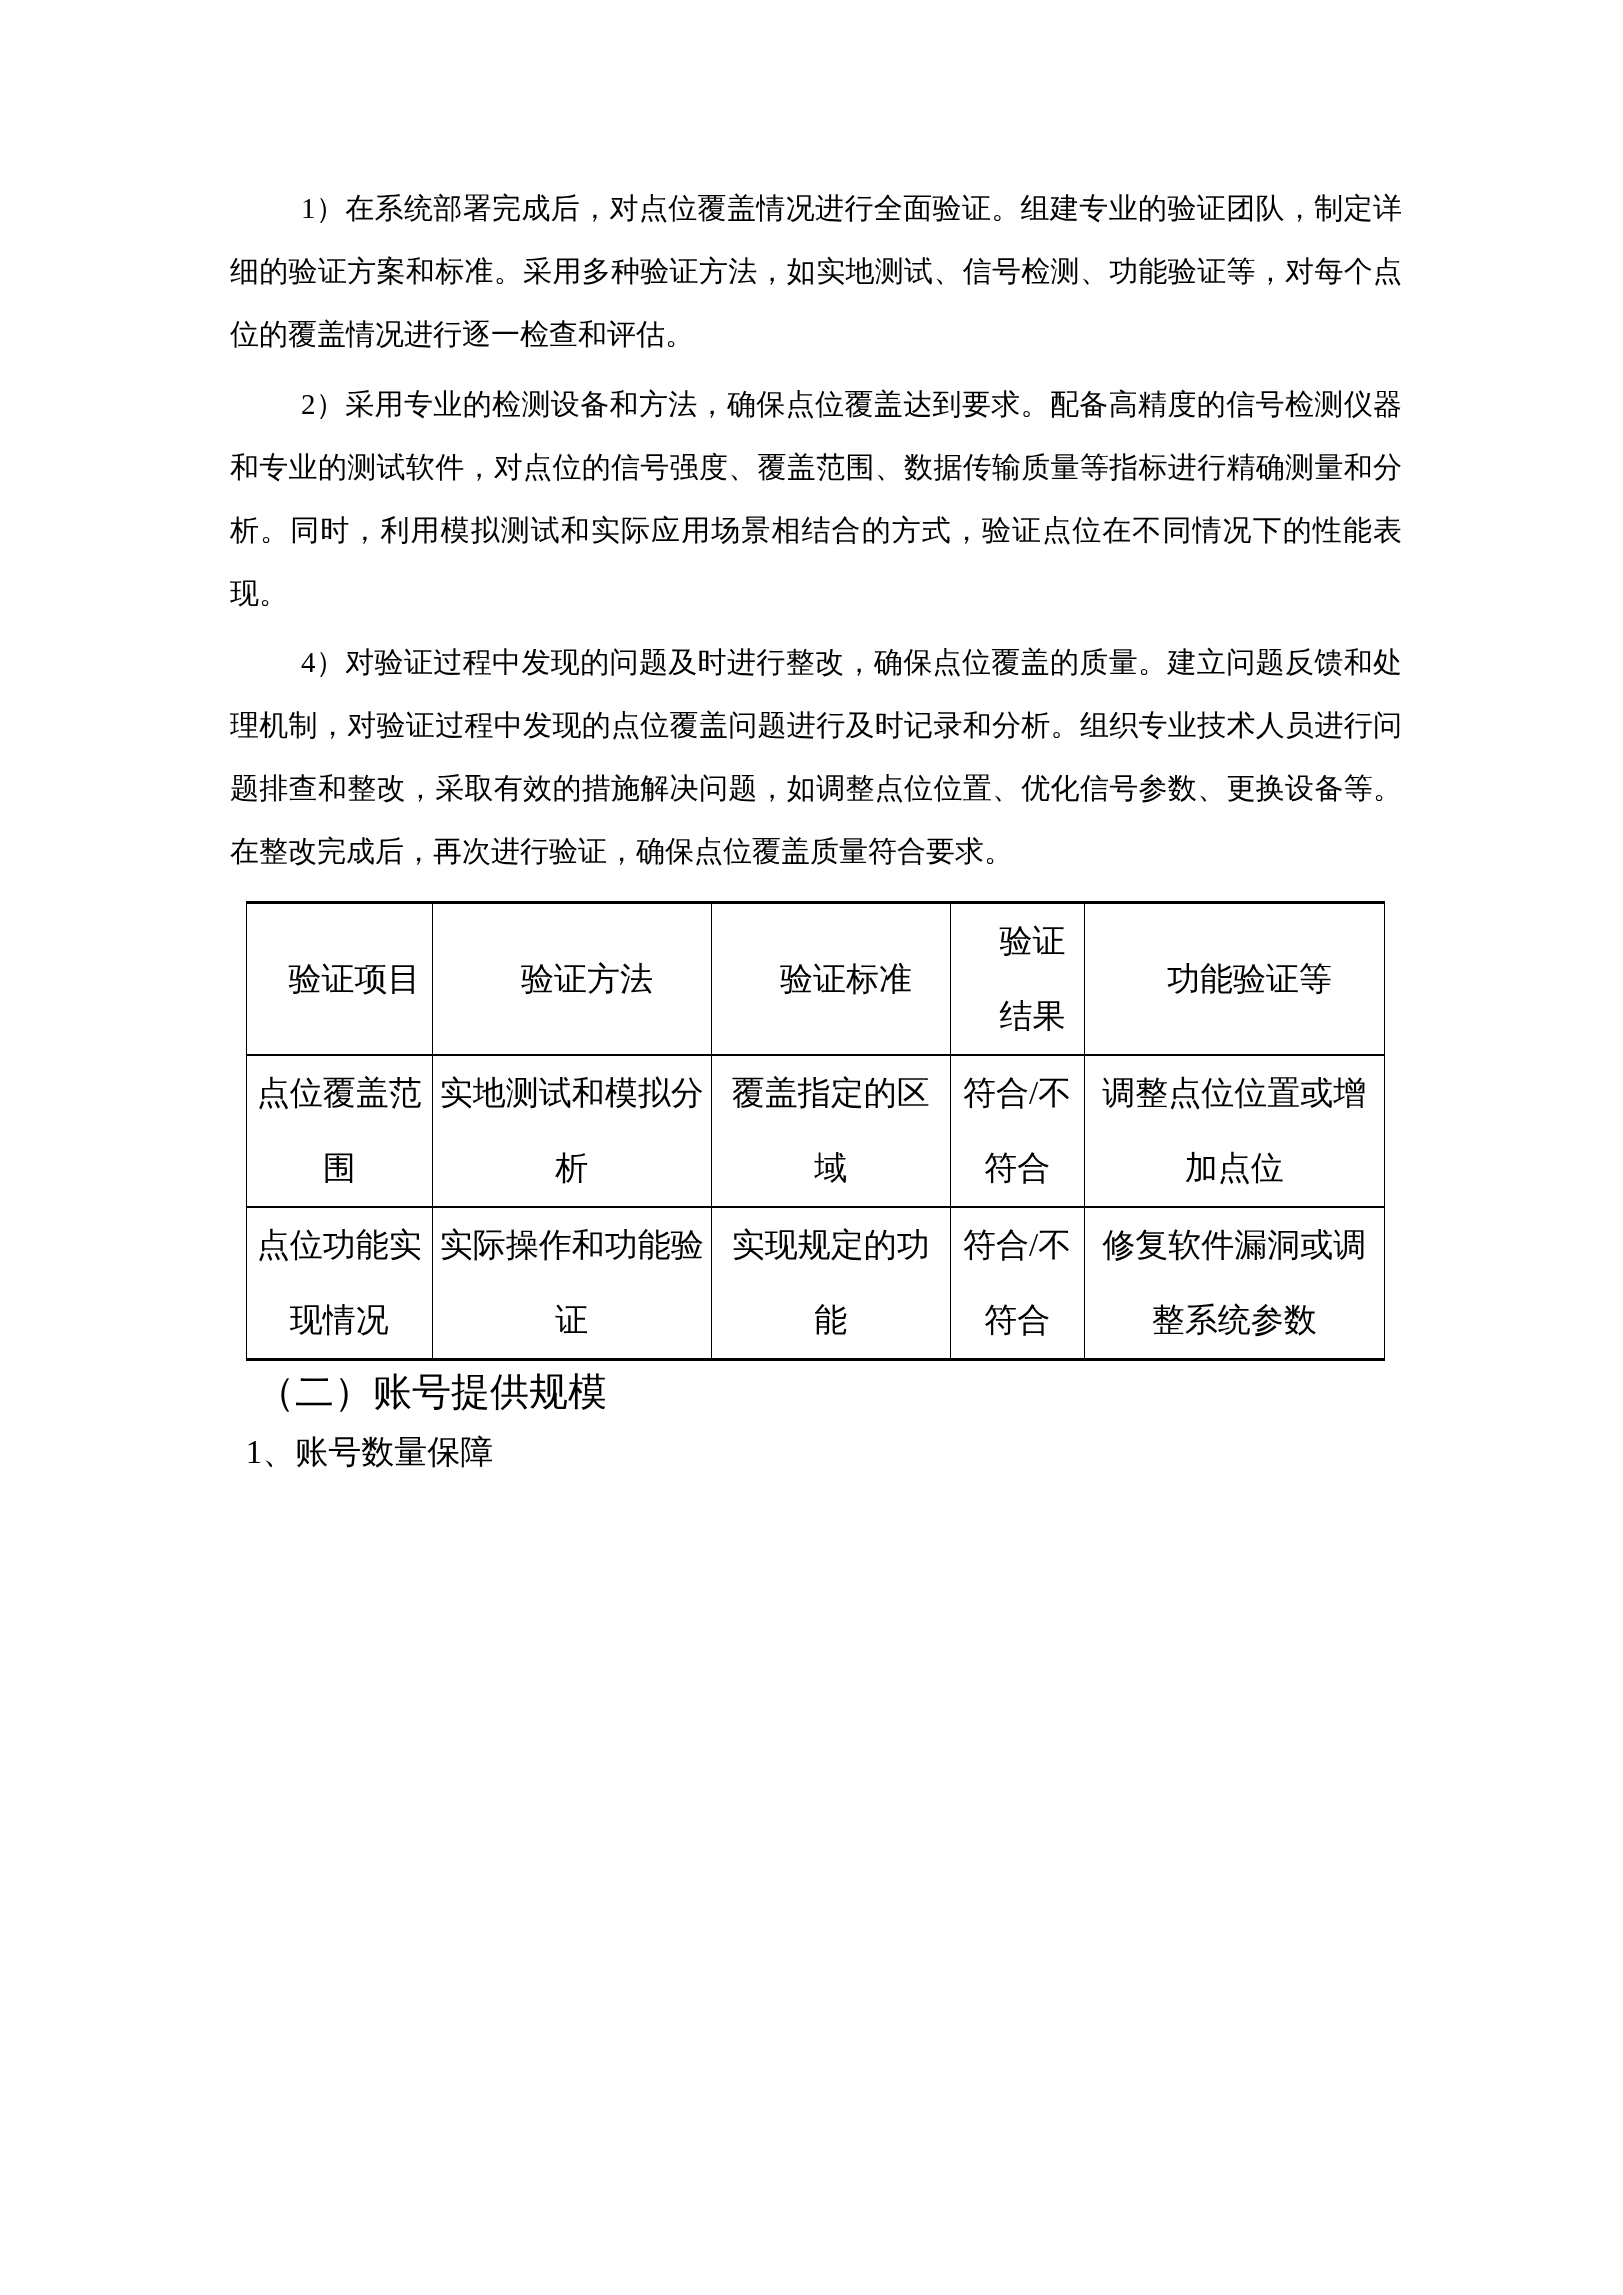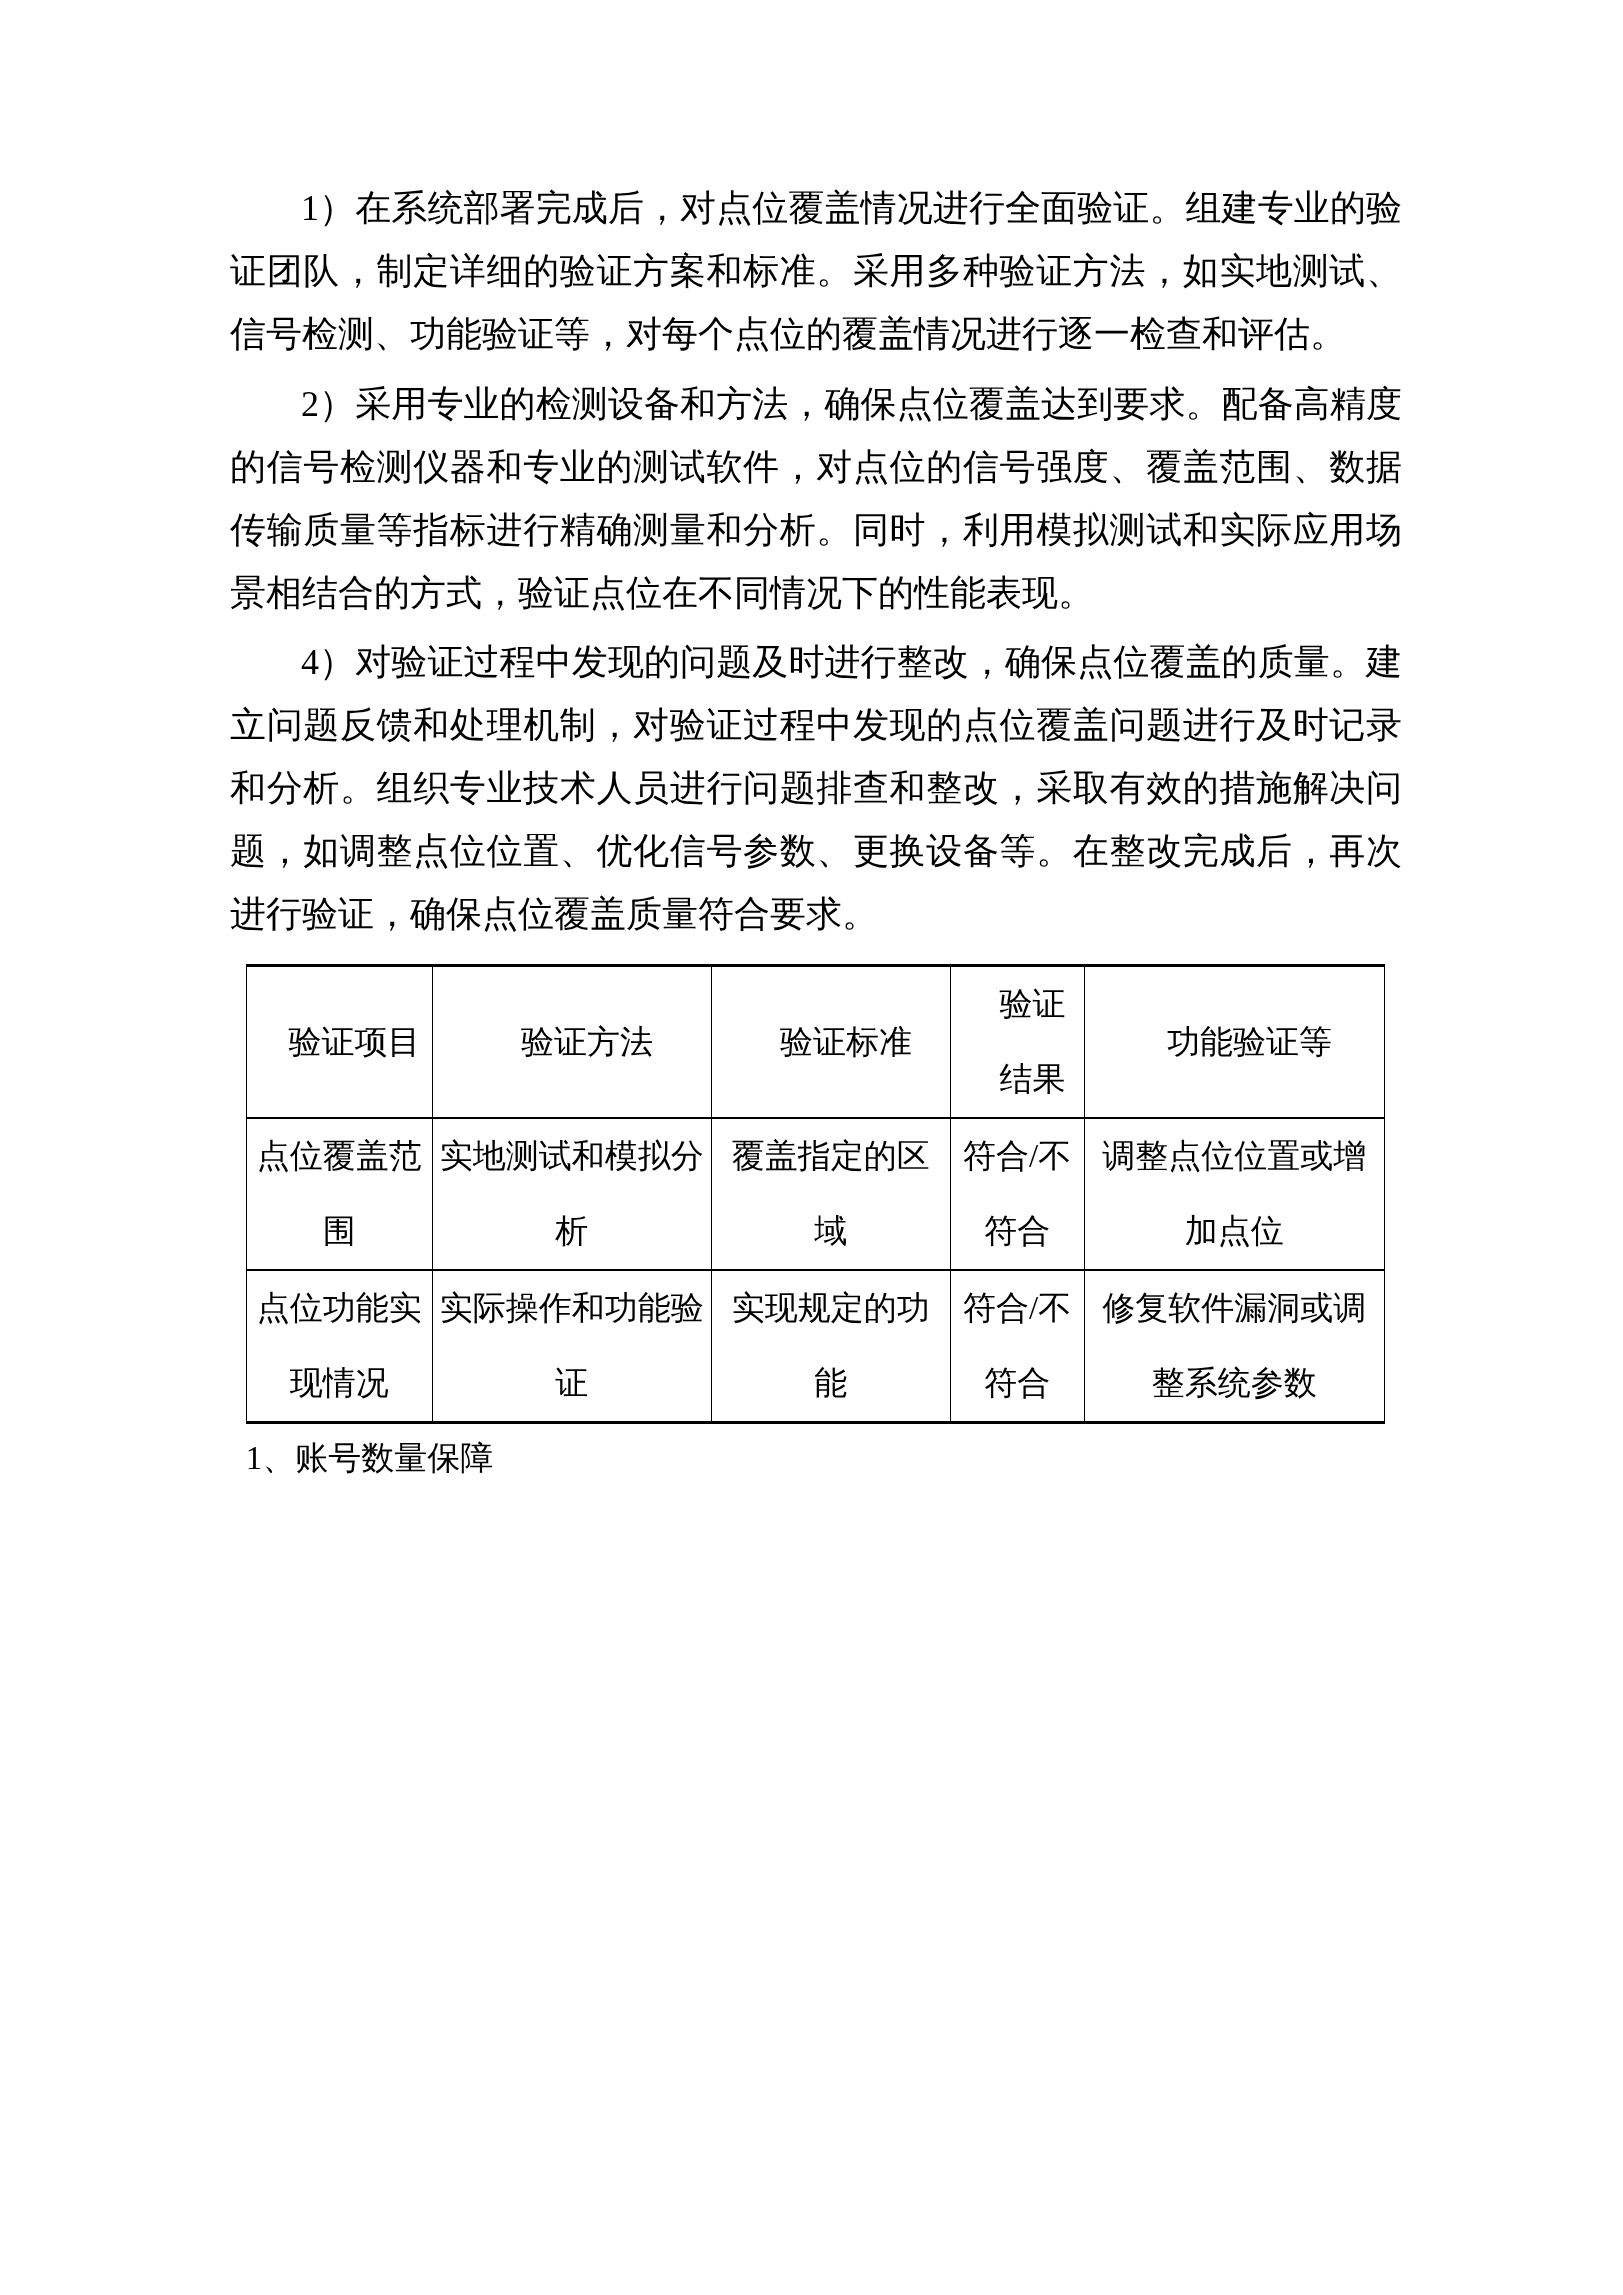--- a/index.html
+++ b/index.html
@@ -14,21 +14,21 @@
     background: #ffffff;
     color: #000000;
     font-family: "Liberation Serif", "DejaVu Serif", serif;
     overflow: hidden;
   }
   .content {
     padding: 177px 221px 0 230px;
   }
   p.body-para {
     margin: 0 0 6.5px 0;
-    font-size: 36px;
+    font-size: 29px;
     line-height: 63px;
     text-align: justify;
     text-indent: 71px;
     word-break: break-all;
     overflow-wrap: break-word;
   }
   table.verify-table {
     border-collapse: collapse;
     table-layout: fixed;
     margin: 18.3px 0 0 15.7px;
@@ -106,17 +106,18 @@
         <tr class="data-row">
           <td>点位功能实现情况</td>
           <td>实际操作和功能验证</td>
           <td>实现规定的功能</td>
           <td>符合/不符合</td>
           <td>修复软件漏洞或调整系统参数</td>
         </tr>
       </tbody>
     </table>
 
+    <h2 class="section-heading">（二）账号提供规模</h2>
     <h3 class="subsection-heading">1、账号数量保障</h3>
 
   </div>
 </div>
 
 
 </body></html>

